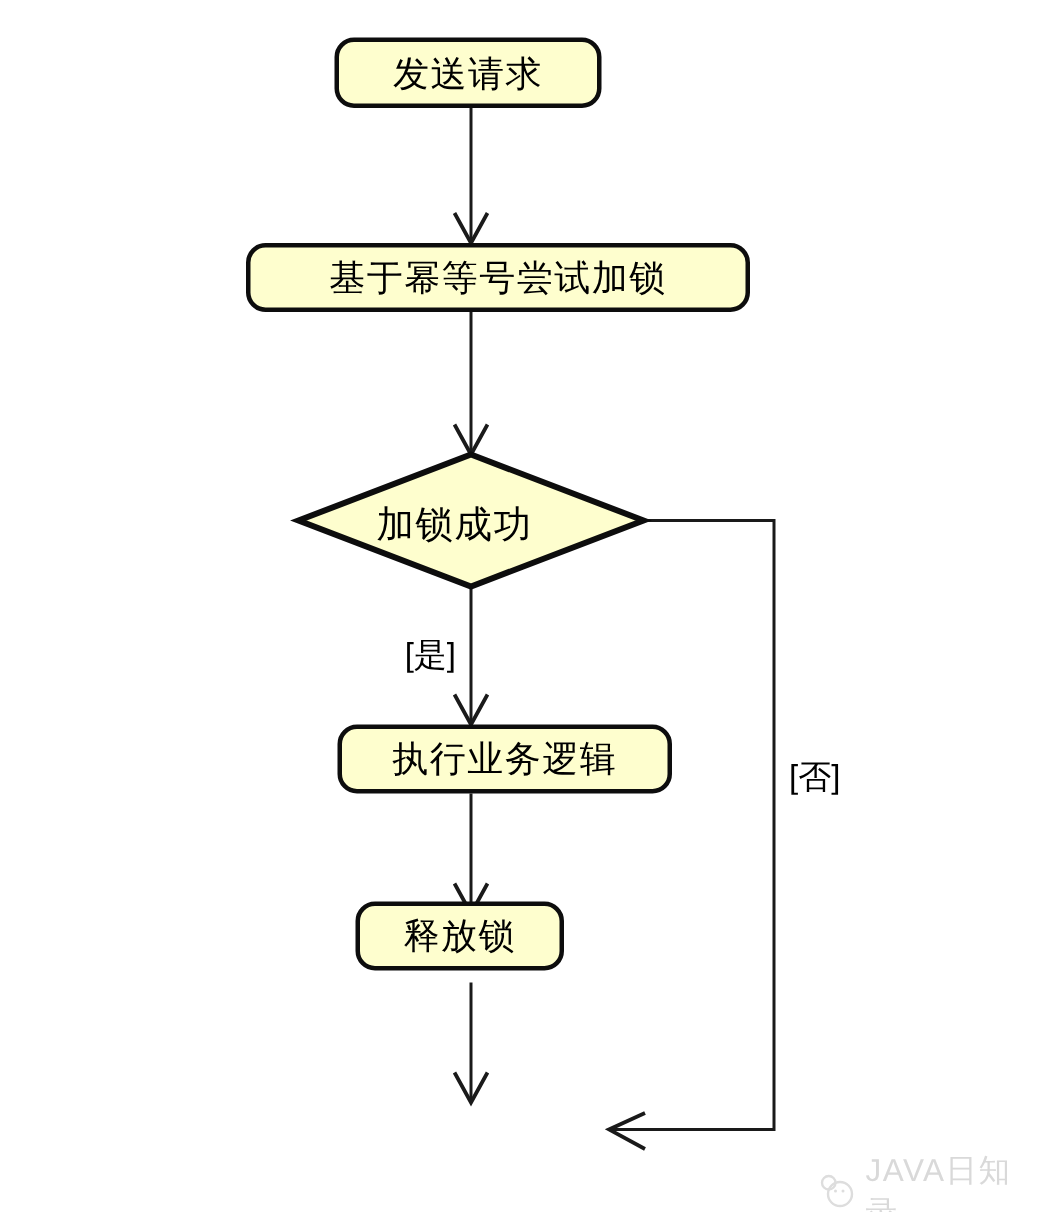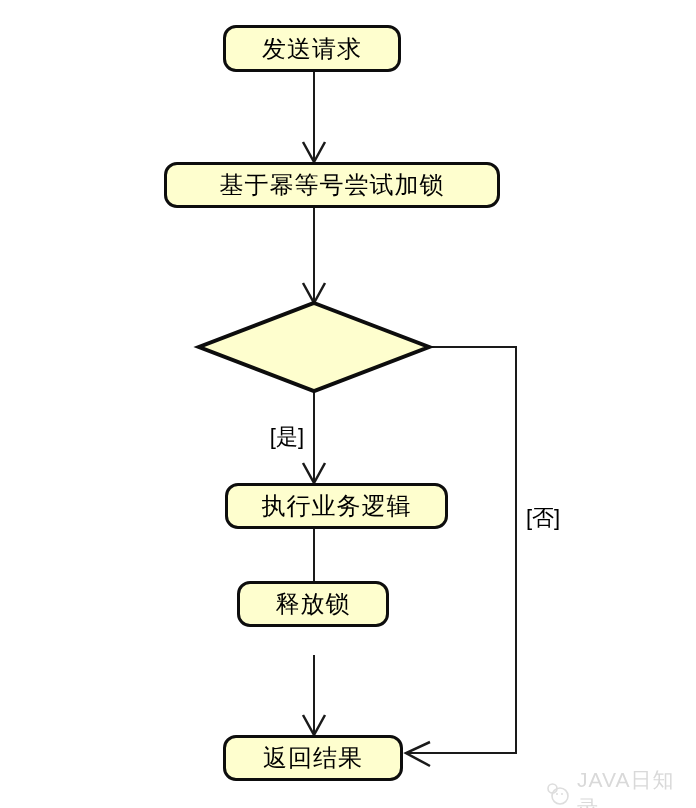--- a/index.html
+++ b/index.html
@@ -32,21 +32,21 @@
     align-items: center;
     justify-content: center;
     font-size: 24px;
     color: #000000;
     letter-spacing: 1px;
     white-space: nowrap;
   }
   .node-send    { left: 223px; top: 25px;  width: 178px; height: 47px; }
   .node-trylock { left: 164px; top: 162px; width: 336px; height: 46px; }
   .node-exec    { left: 201px; top: 483px; width: 223px; height: 46px; margin-left: 24px; }
-  .node-release { left: 237px; top: 581px; width: 152px; height: 46px; }
+  .node-release { left: 237px; top: 601px; width: 139px; height: 46px; }
   .node-return  { left: 223px; top: 735px; width: 180px; height: 46px; }
   .diamond-label {
     position: absolute;
     left: 200px;
     top: 333px;
     width: 206px;
     text-align: center;
     font-size: 25px;
     color: #000000;
     letter-spacing: 1px;
@@ -98,32 +98,30 @@
   </svg>
 
   <div class="node node-send">
     <span>发送请求</span>
   </div>
 
   <div class="node node-trylock">
     <span>基于幂等号尝试加锁</span>
   </div>
 
+  <div class="diamond-label">加锁成功</div>
 
   <div class="node node-exec">
     <span>执行业务逻辑</span>
   </div>
 
   <div class="node node-release">
     <span>释放锁</span>
   </div>
 
-  <div class="node node-return">
-    <span>返回结果</span>
-  </div>
 
   <div class="edge-label edge-label-yes">[是]</div>
 
   <div class="edge-label edge-label-no">[否]</div>
 
   <div class="watermark">
     <span class="wm-icon">
       <svg width="26" height="26" viewBox="0 0 26 26" fill="none" stroke="#dddddd" stroke-width="1.6">
         <circle cx="15" cy="15" r="8"></circle>
         <circle cx="7.5" cy="7.5" r="4.5"></circle>

